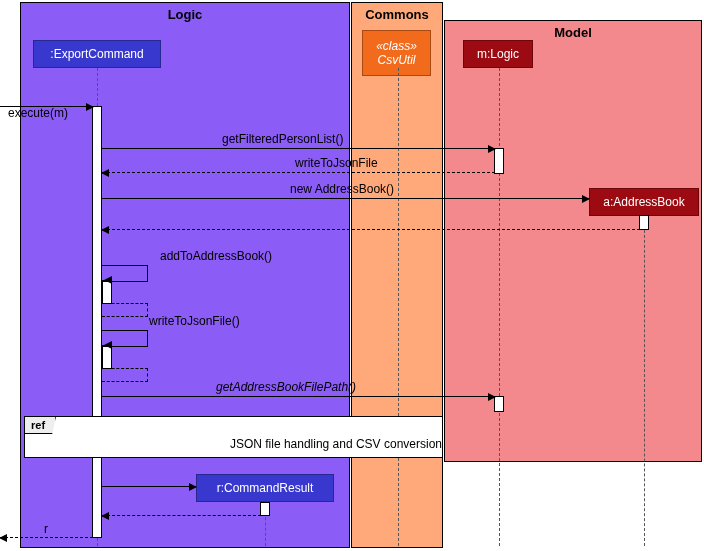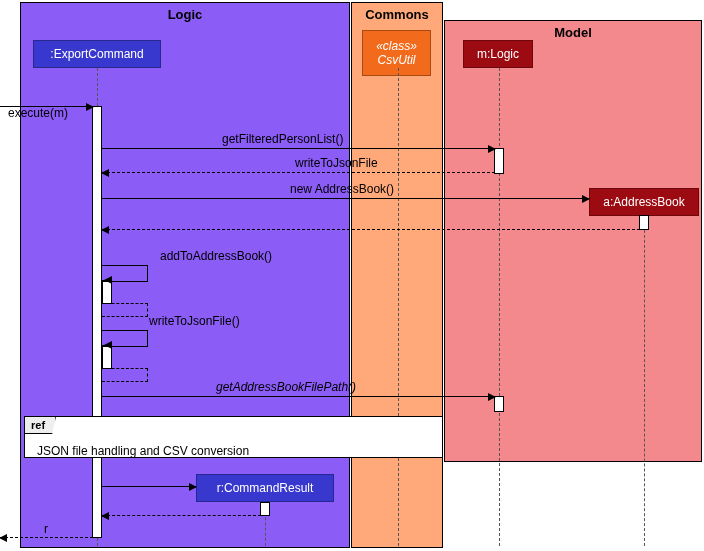--- a/index.html
+++ b/index.html
@@ -101,22 +101,22 @@
     top: -1px;
     left: -1px;
     padding: 2px 10px 2px 6px;
     border: 1px solid #000;
     background: #eee;
     font-weight: bold;
     font-size: 11px;
     clip-path: polygon(0 0, 100% 0, 88% 100%, 0 100%);
   }
   .ref-text {
-    margin-top: 27px;
-    text-align: left;
+    margin-top: 20px;
+    text-align: right;
     font-size: 12px;
   }
 </style>
 </head>
 <body>
 
 <div class="container" style="left:20px; top:2px; width:330px; height:546px; background:#8b5cf6;">
   <div class="container-header">Logic</div>
 </div>
 

